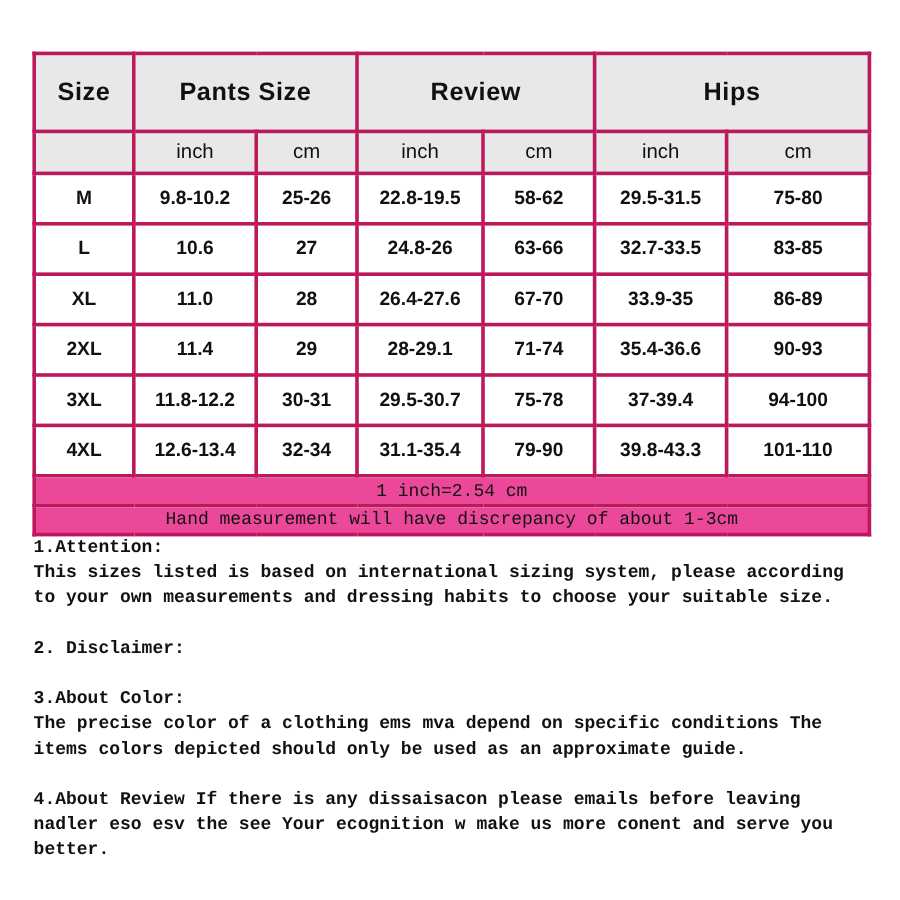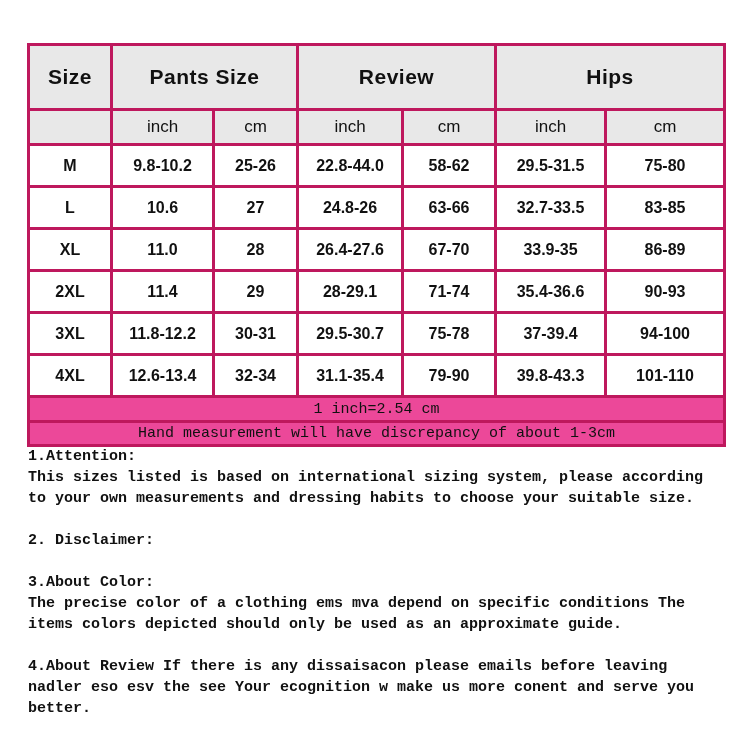--- a/index.html
+++ b/index.html
@@ -98,21 +98,21 @@
         <td class="sub">inch</td>
         <td class="sub">cm</td>
         <td class="sub">inch</td>
         <td class="sub">cm</td>
       </tr>
 
       <tr class="data-row">
         <td class="data-cell">M</td>
         <td class="data-cell">9.8-10.2</td>
         <td class="data-cell">25-26</td>
-        <td class="data-cell">22.8-44.0</td>
+        <td class="data-cell">22.8-19.5</td>
         <td class="data-cell">58-62</td>
         <td class="data-cell">29.5-31.5</td>
         <td class="data-cell">75-80</td>
       </tr>
       <tr class="data-row">
         <td class="data-cell">L</td>
         <td class="data-cell">10.6</td>
         <td class="data-cell">27</td>
         <td class="data-cell">24.8-26</td>
         <td class="data-cell">63-66</td>

